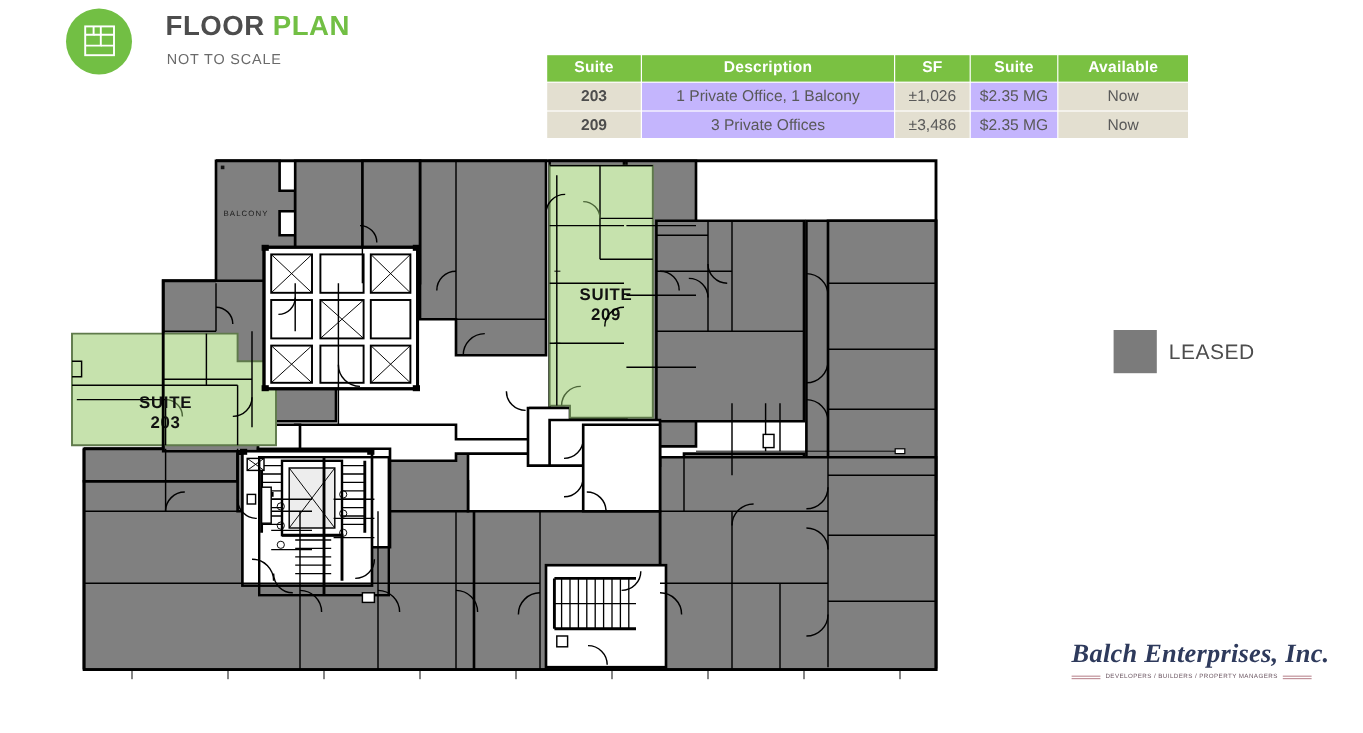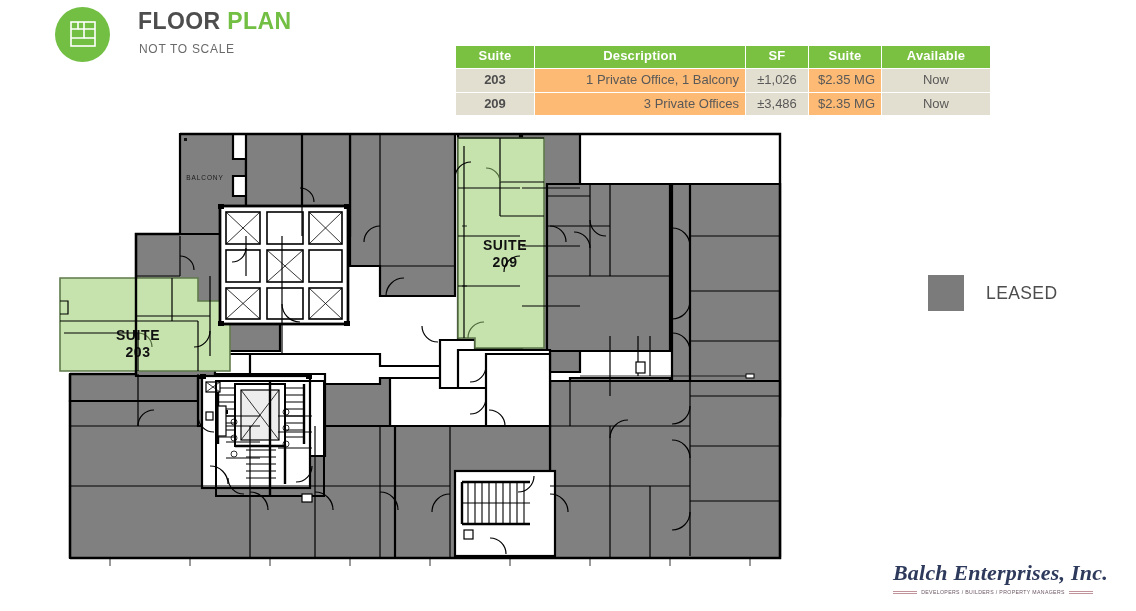--- a/index.html
+++ b/index.html
@@ -78,21 +78,21 @@
     line-height: 1.15;
   }
   #suite-table td {
     color: #595959;
     padding: 3px 6px 4px 6px;
     text-align: center;
     line-height: 1.2;
     font-size: 13px;
   }
   #suite-table td.tan { background: #e3dfd0; }
-  #suite-table td.plain { background: #fdba74; text-align: right; }
+  #suite-table td.plain { background: #c4b5fd; }
   #suite-table td.suite-no { font-weight: bold; color: #4d4d4d; }
   #suite-table col.c-suite { width: 78px; }
   #suite-table col.c-desc { width: 210px; }
   #suite-table col.c-sf { width: 62px; }
   #suite-table col.c-rate { width: 72px; }
   #suite-table col.c-avail { width: 108px; }
 
   
   #legend {
     position: absolute;
@@ -112,31 +112,31 @@
   }
   .legend-swatch.leased {
     background: #7b7b7b;
   }
   .legend-swatch.forlease {
     background: #c6e2ad;
     border: 1px solid #7d9a62;
     box-sizing: border-box;
   }
   .legend-label {
-    margin-left: 22px;
+    margin-left: 10px;
     font-size: 17.5px;
     color: #4d4d4d;
     letter-spacing: 0.4px;
   }
 
   
   #footer-logo {
     position: absolute;
     left: 893px;
-    top: 560px;
+    top: 532px;
     width: 200px;
     text-align: right;
   }
   #footer-logo-name {
     font-family: "Liberation Serif", serif;
     font-size: 22px;
     font-weight: bold;
     font-style: italic;
     color: #2e3a5c;
     letter-spacing: 0.2px;

